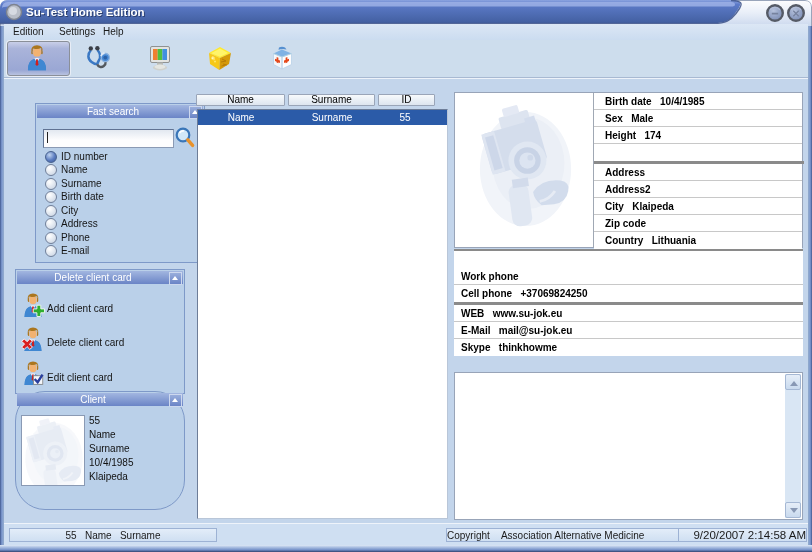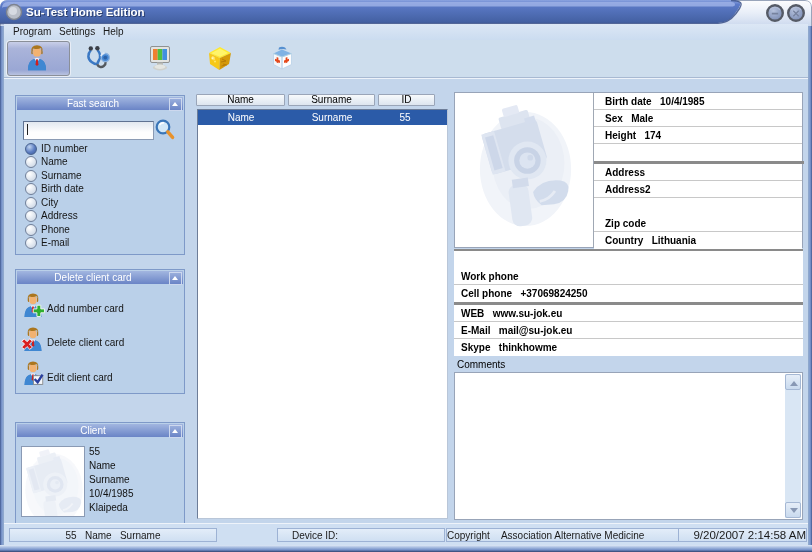--- a/index.html
+++ b/index.html
@@ -83,21 +83,21 @@
     <path d="M793.3 10.8 l5.4 5.4 M798.7 10.8 l-5.4 5.4" stroke="#76829e" stroke-width="1.3"></path>
     <path d="M770 10 a6 6 0 0 1 10 0" stroke="#b9c2d8" stroke-width="1.2" fill="none" opacity="0.8"></path>
     <path d="M791 10 a6 6 0 0 1 10 0" stroke="#b9c2d8" stroke-width="1.2" fill="none" opacity="0.8"></path>
     <circle cx="14" cy="12" r="7.5" fill="#b9bec8" stroke="#7d8390" stroke-width="1.5"></circle>
     <circle cx="13" cy="11" r="4" fill="#d6dae2"></circle>
     <text x="27" y="17" font-family="Liberation Sans, sans-serif" font-size="11.5" font-weight="bold" fill="#2c3f6e">Su-Test Home Edition</text>
     <text x="26" y="16" font-family="Liberation Sans, sans-serif" font-size="11.5" font-weight="bold" fill="#ffffff">Su-Test Home Edition</text>
   </svg>
 
   <div class="abs" id="menubar">
-    <span style="left:9px">Program</span>
+    <span style="left:9px">Edition</span>
     <span style="left:55px">Settings</span>
     <span style="left:99px">Help</span>
   </div>
 
   <div class="abs" id="toolbar">
     <div class="abs" id="toolbtn"></div>
     <svg class="abs" style="left:19px;top:3px" width="28" height="29" viewBox="0 0 24 24">
         <use href="#person"></use>
       </svg>
     <svg class="abs" style="left:81px;top:4px" width="28" height="28" viewBox="0 0 28 28">
@@ -189,21 +189,21 @@
         <circle cx="57" cy="69" r="8.5" fill="#dce4f1"></circle>
         <circle cx="60" cy="66" r="3" fill="#cfd9ea"></circle>
         <rect x="39" y="94" width="21" height="44" rx="8" transform="rotate(-8 49 115)" fill="#e0e7f2"></rect>
         <rect x="41" y="88" width="17" height="9" transform="rotate(-8 49 92)" fill="#d2dbeb"></rect>
         <path d="M63 102 Q72 88 92 90 Q102 92 100 101 Q98 113 85 115 L72 116 Q64 110 63 102 Z" fill="#d2dcec"></path>
         <path d="M70 112 Q80 110 86 101" stroke="#e6ebf4" stroke-width="3" fill="none"></path>
       </g>
     </defs>
   </svg>
 
-  <div class="abs panel" style="top:95px;height:158px;">
+  <div class="abs panel" style="top:103px;height:158px;margin-left:20px;">
     <div class="phead">Fast search<span class="arr"></span></div>
     <div class="abs" style="left:7px;top:25px;width:129px;height:17px;background:linear-gradient(#e2e8f0,#fdfdfe 60%);border:1px solid #8a9ab4;border-top-color:#5f7292;border-left-color:#5f7292;">
       <div class="abs" style="left:3px;top:2px;width:1px;height:11px;background:#222"></div>
     </div>
     <svg class="abs" style="left:138px;top:22px" width="22" height="22" viewBox="0 0 22 22">
         <use href="#magnif"></use>
       </svg>
     <div class="radio sel" style="top:47px"></div>
       <div class="rlabel" style="top:47px">ID number</div>
     <div class="radio" style="top:60px"></div>
@@ -221,35 +221,35 @@
     <div class="radio" style="top:141px"></div>
       <div class="rlabel" style="top:141px">E-mail</div>
   </div>
 
   <div class="abs panel" style="top:269px;height:123px;">
     <div class="phead">Delete client card<span class="arr"></span></div>
     <svg class="abs" style="left:4px;top:22px" width="26" height="26" viewBox="0 0 24 24">
         <use href="#person"></use>
       <path d="M15.6 12.2 h3.6 v3.4 h3.4 v3.6 h-3.4 v3.4 h-3.6 v-3.4 h-3.4 v-3.6 h3.4 z" fill="#2fae2f" stroke="#eef6ee" stroke-width="0.9"></path>
       </svg>
-    <div class="rlabel" style="left:31px;top:33px">Add number card</div>
+    <div class="rlabel" style="left:31px;top:33px">Add client card</div>
     <svg class="abs" style="left:4px;top:56px" width="26" height="26" viewBox="0 0 24 24">
         <use href="#person"></use>
       <path d="M1.5 14 l2.5 -2 2.5 2.5 2.5 -2.5 2.5 2 -2.8 2.7 2.8 2.8 -2.5 2 -2.5 -2.5 -2.5 2.5 -2.5 -2 2.7 -2.8 z" fill="#d82020" stroke="#fff" stroke-width="0.8"></path>
       </svg>
     <div class="rlabel" style="left:31px;top:67px">Delete client card</div>
     <svg class="abs" style="left:4px;top:90px" width="26" height="26" viewBox="0 0 24 24">
         <use href="#person"></use>
       <rect x="12.5" y="14.5" width="8.5" height="8" fill="#f4f6fa" stroke="#888" stroke-width="0.8"></rect>
       <path d="M13.5 17.5 l2.8 3 4.5 -7" fill="none" stroke="#2a3f9e" stroke-width="2.2"></path>
       </svg>
     <div class="rlabel" style="left:31px;top:102px">Edit client card</div>
   </div>
 
-  <div class="abs panel" style="top:422px;height:117px;">
+  <div class="abs panel" style="top:391px;height:117px;border-radius:30px;">
     <div class="phead">Client<span class="arr"></span></div>
     <div class="abs" style="left:5px;top:23px;width:62px;height:69px;background:#fff;border:1px solid #8a9ab4;overflow:hidden">
       <svg class="abs" style="left:-6px;top:-4px;opacity:0.55" width="76" height="96" viewBox="0 0 110 160">
           <use href="#camera"></use>
         </svg>
     </div>
     <div class="abs" style="left:73px;top:22px;font-size:10px;color:#111;line-height:14px">55<br>Name<br>Surname<br>10/4/1985<br>Klaipeda</div>
   </div>
 
   <div class="abs th" style="left:196px;width:89px;">Name</div>
@@ -267,45 +267,44 @@
     <svg class="abs" style="left:8px;top:2px" width="125" height="152" viewBox="0 0 110 160">
         <use href="#camera"></use>
       </svg>
     <div class="abs" style="left:138px;top:0;width:208px;height:154px;border-left:1px solid #a0a8b4;">
       <div class="rrow" style="top:0">Birth date&nbsp;&nbsp;&nbsp;10/4/1985</div>
       <div class="rrow" style="top:17px">Sex&nbsp;&nbsp;&nbsp;Male</div>
       <div class="rrow" style="top:34px">Height&nbsp;&nbsp;&nbsp;174</div>
       <div class="abs" style="left:0;top:68px;width:210px;height:3px;background:#8a8a8a"></div>
       <div class="rrow" style="top:71px">Address</div>
       <div class="rrow" style="top:88px">Address2</div>
+      <div class="rrow" style="top:105px">City&nbsp;&nbsp;&nbsp;Klaipeda</div>
       <div class="rrow" style="top:122px">Zip code</div>
       <div class="rrow" style="top:139px;border-bottom:none">Country&nbsp;&nbsp;&nbsp;Lithuania</div>
     </div>
   </div>
   <div class="abs" style="left:454px;top:249px;width:349px;height:107px;background:#fff;border-top:2px solid #8a8a8a;box-sizing:border-box;">
     <div class="rrow" style="top:17px;padding-left:7px">Work phone</div>
     <div class="rrow" style="top:34px;padding-left:7px;border-bottom:none">Cell phone&nbsp;&nbsp;&nbsp;+37069824250</div>
     <div class="abs" style="left:0;top:51px;width:100%;height:3px;background:#8a8a8a"></div>
     <div class="rrow" style="top:54px;padding-left:7px">WEB&nbsp;&nbsp;&nbsp;www.su-jok.eu</div>
     <div class="rrow" style="top:71px;padding-left:7px">E-Mail&nbsp;&nbsp;&nbsp;mail@su-jok.eu</div>
     <div class="rrow" style="top:88px;padding-left:7px;border-bottom:none">Skype&nbsp;&nbsp;&nbsp;thinkhowme</div>
   </div>
-  <div class="abs" style="left:454px;top:356px;width:349px;height:16px;font-size:10px;color:#000;padding-top:3px;box-sizing:border-box;padding-left:3px">Comments</div>
   <div class="abs" style="left:454px;top:372px;width:349px;height:148px;background:#fff;border:1px solid #98a4b8;box-sizing:border-box;">
     <div class="abs" style="right:1px;top:1px;width:16px;height:144px;background:#d9e6f4;">
       <div class="abs" style="left:0;top:0;width:16px;height:16px;background:linear-gradient(#e6eef8,#c9daee);border:1px solid #a5b8d4;border-radius:2px;box-sizing:border-box">
         <div class="abs" style="left:4px;top:6px;width:0;height:0;border-left:4px solid transparent;border-right:4px solid transparent;border-bottom:5px solid #8898b4"></div>
       </div>
       <div class="abs" style="left:0;bottom:0;width:16px;height:16px;background:linear-gradient(#e6eef8,#c9daee);border:1px solid #a5b8d4;border-radius:2px;box-sizing:border-box">
         <div class="abs" style="left:4px;top:5px;width:0;height:0;border-left:4px solid transparent;border-right:4px solid transparent;border-top:5px solid #8898b4"></div>
       </div>
     </div>
   </div>
 
   <div class="abs" id="statusbar">
     <div class="seg" style="left:5px;width:208px;text-align:center">55&nbsp;&nbsp;&nbsp;Name&nbsp;&nbsp;&nbsp;Surname</div>
-    <div class="seg" style="left:273px;width:168px;padding-left:14px">Device ID:</div>
     <div class="seg" style="left:442px;width:257px;text-align:left">Copyright&nbsp;&nbsp;&nbsp;&nbsp;Association Alternative Medicine</div>
     <div class="seg" style="left:674px;width:129px;text-align:right;font-size:11.5px;padding-left:6px">9/20/2007 2:14:58 AM</div>
   </div>
 
   <div class="abs" id="edgeB"></div>
 </div>
 
 </body></html>

